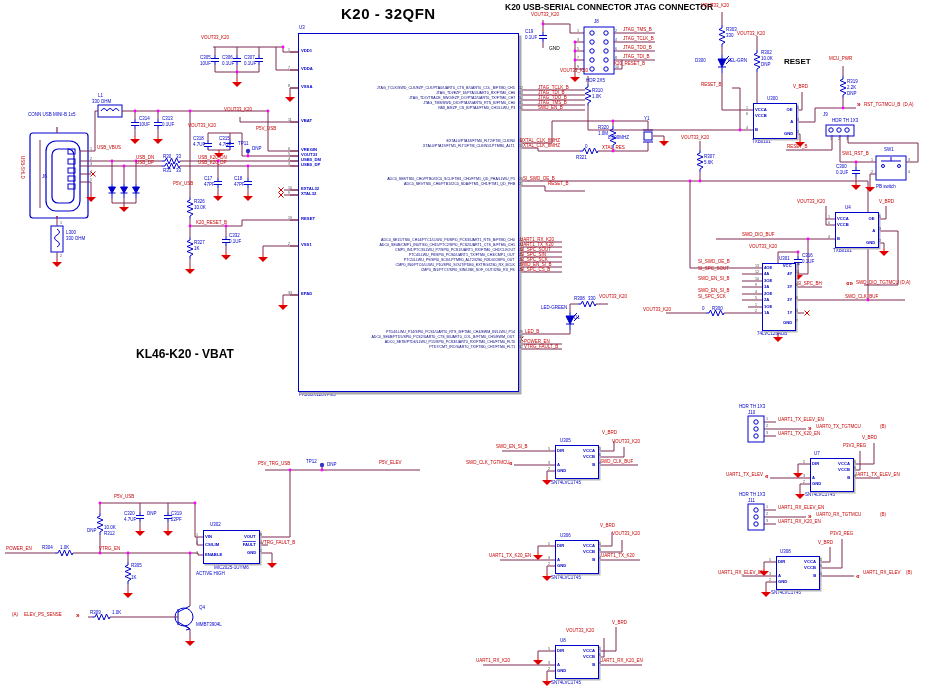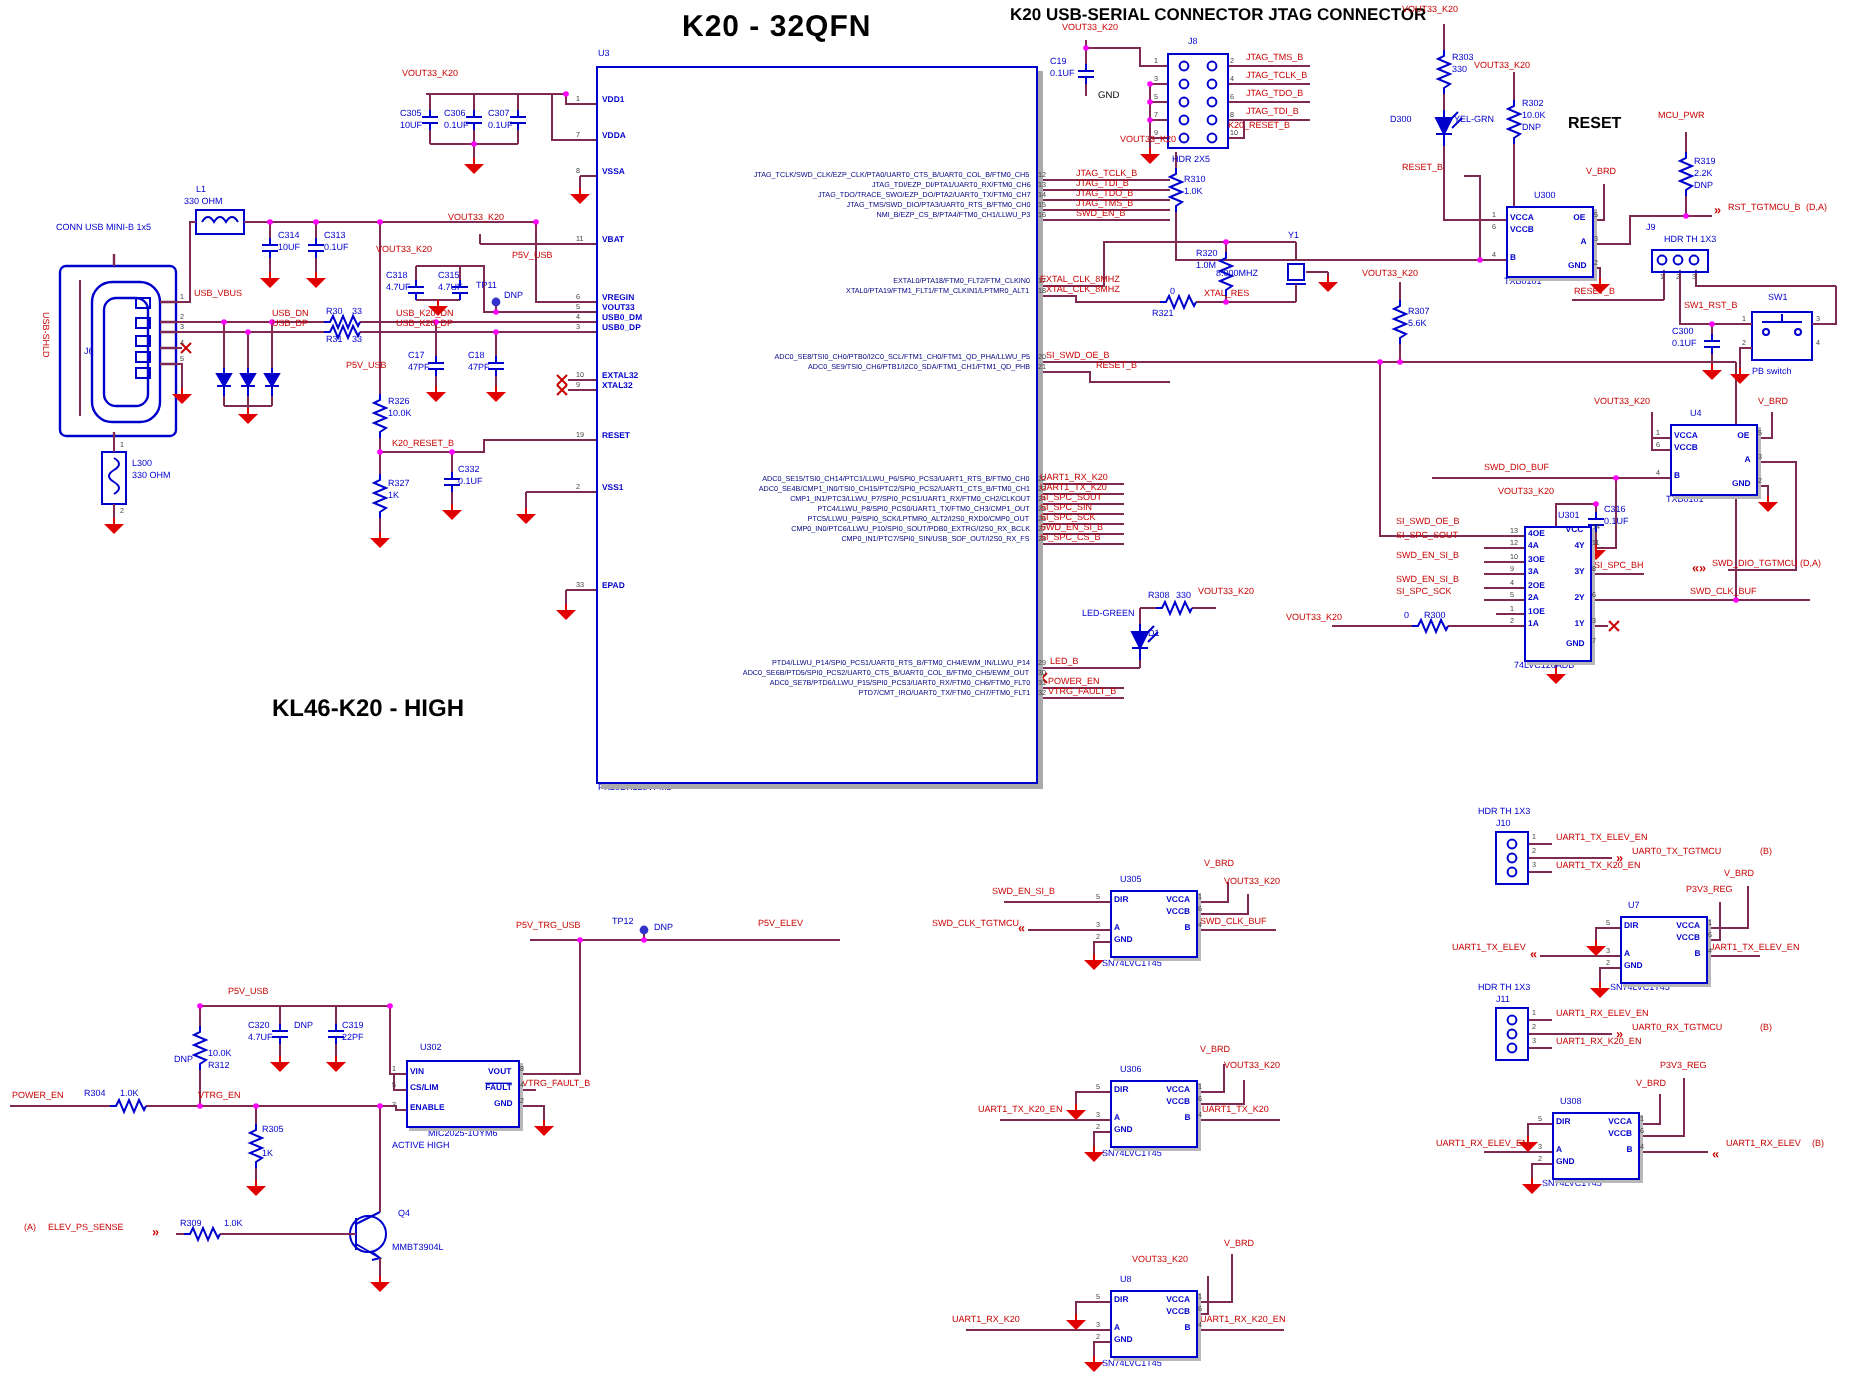--- a/index.html
+++ b/index.html
@@ -472,21 +472,21 @@
           <rect x="748" y="504" width="16" height="26"></rect>
           <circle cx="756" cy="510" r="2.2"></circle>
           <circle cx="756" cy="517" r="2.2"></circle>
           <circle cx="756" cy="524" r="2.2"></circle>
         </g>
       </g>
   </svg>
 
   <div class="lbl t1" style="left:341px;top:6px">K20 - 32QFN</div>
   <div class="lbl t2" style="left:505px;top:3px">K20 USB-SERIAL CONNECTOR JTAG CONNECTOR</div>
-  <div class="lbl t3" style="left:136px;top:348px">KL46-K20 - HIGH</div>
+  <div class="lbl t3" style="left:136px;top:348px">KL46-K20 - VBAT</div>
   <div class="lbl t4" style="left:784px;top:58px">RESET</div>
 <span class="lbl b" style="left: 28px; top: 112px;">CONN USB MINI-B 1x5</span>
     <span class="lbl b" style="left: 42px; top: 174px;">J6</span>
     <span class="lbl rv" style="left: 20px; top: 156px;">USB-SHLD</span>
     <span class="lbl r" style="left: 97px; top: 145px;">USB_VBUS</span>
     <span class="lbl r" style="left: 136px; top: 155px;">USB_DN</span>
     <span class="lbl r" style="left: 136px; top: 160px;">USB_DP</span>
     <span class="lbl b" style="left: 163px; top: 154px;">R30</span>
     <span class="lbl b" style="left: 176px; top: 154px;">33</span>
     <span class="lbl b" style="left: 163px; top: 168px;">R31</span>

